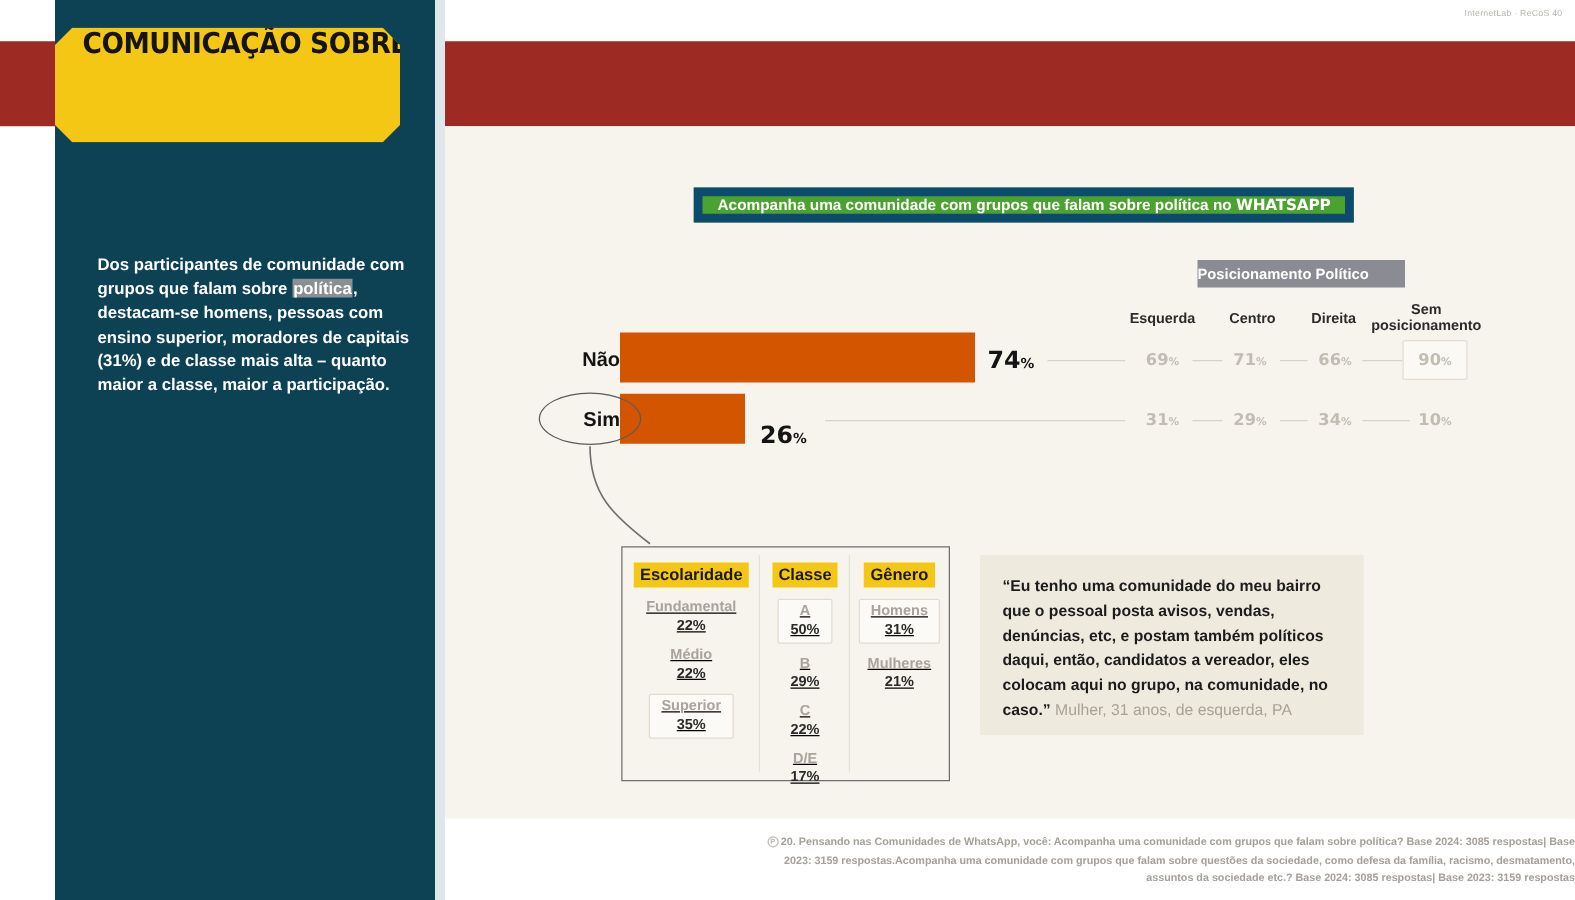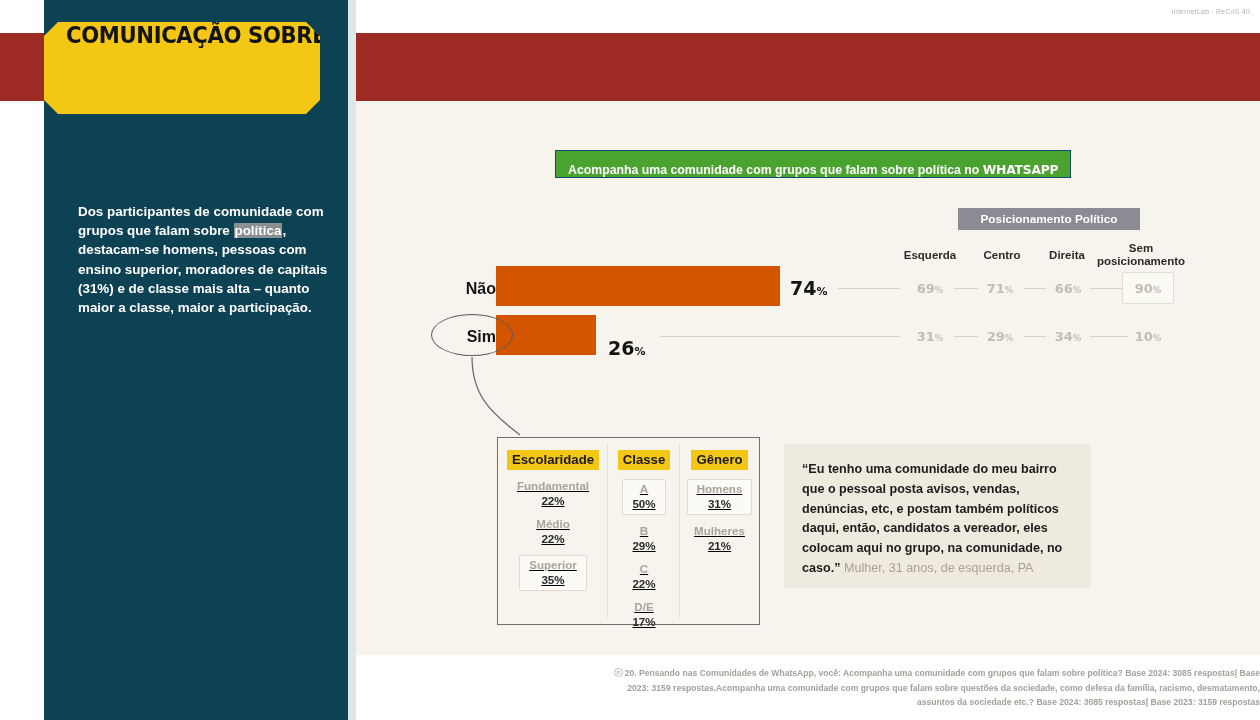--- a/index.html
+++ b/index.html
@@ -119,21 +119,21 @@
     background: #ffffff;
   }
 
   
   .green-banner {
     position: absolute;
     left: 555px; top: 150px;
     height: 28px;
     padding: 0 12px;
     background: #4ba32f;
-    border: 1px solid #0c4a6e;
+    border: 7px solid #0c4a6e;
     display: flex;
     align-items: flex-end;
     z-index: 4;
   }
   .green-banner .gb-text {
     color: #ffffff;
     font-weight: 700;
     font-size: 12.3px;
     white-space: nowrap;
   }
@@ -141,23 +141,23 @@
     font-family: "DejaVu Sans", sans-serif;
     font-weight: 700;
     font-size: 12.3px;
     letter-spacing: -0.2px;
   }
 
   
   .pos-header {
     position: absolute;
     left: 958px; top: 208px;
-    width: 182px; height: 22px;
+    width: 166px; height: 22px;
     background: #8b8b94;
-    display: flex; align-items: center; justify-content: center;
+    display: flex; align-items: center; justify-content: flex-start;
     z-index: 4;
   }
   .pos-header span {
     color: #ffffff;
     font-weight: 700;
     font-size: 11.8px;
   }
 
   .col-labels {
     position: absolute;

